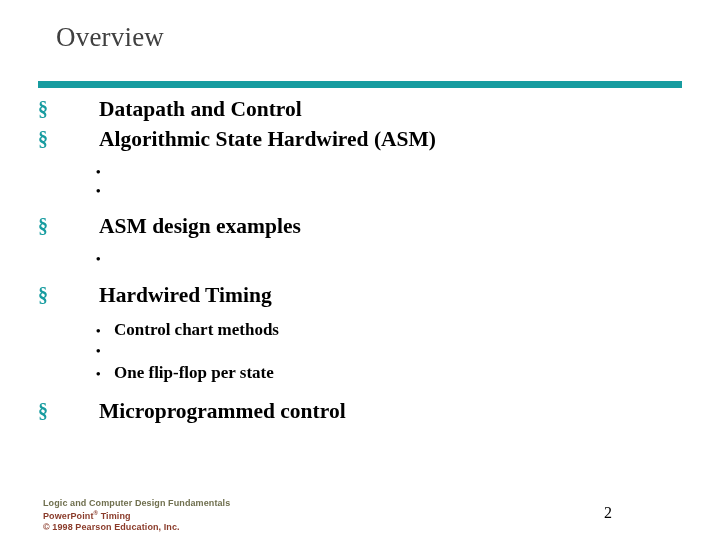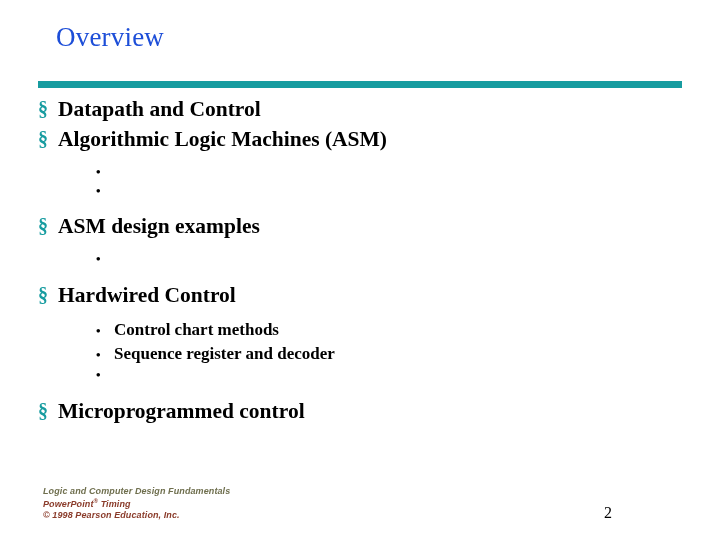--- a/index.html
+++ b/index.html
@@ -19,21 +19,21 @@
     left: 0; top: 0;
     width: 720px;
     height: 540px;
     background: #ffffff;
   }
   .slide-title {
     position: absolute;
     left: 56px;
     top: 22px;
     font-size: 27px;
-    color: #1d4ed8;
+    color: #404040;
     font-family: "Liberation Serif", serif;
     letter-spacing: 0.2px;
   }
   .title-rule {
     position: absolute;
     left: 38px;
     top: 81px;
     width: 644px;
     height: 7px;
     background: #179ca0;
@@ -57,20 +57,21 @@
     width: 20px;
     flex: 0 0 20px;
     font-family: "Liberation Serif", serif;
     color: #179ca0;
     font-weight: bold;
     font-size: 20px;
     text-align: left;
   }
   .l1 .txt {
     flex: 1 1 auto;
+    margin-left: 41px;
   }
   .l2 {
     display: flex;
     align-items: baseline;
     font-size: 17px;
     font-weight: bold;
     color: #000000;
     margin: 0 0 1px 0;
     line-height: 1.37;
     padding-left: 58px;
@@ -83,28 +84,27 @@
     text-align: left;
   }
   .l2 .txt {
     flex: 1 1 auto;
   }
   .gap-sm { height: 7px; }
   .gap-md { height: 12px; }
   .footer-logo {
     position: absolute;
     left: 43px;
-    bottom: 18px;
+    bottom: 6px;
     width: 230px;
     line-height: 1.28;
     color: #6b6b4a;
     font-family: "Liberation Sans", sans-serif;
     font-size: 9px;
     font-weight: bold;
-    font-style: italic;
   }
   .footer-logo .line1 { color: #6f6f4e; letter-spacing: 0.1px; }
   .footer-logo .line2 { color: #8a3b2a; letter-spacing: 0.1px; }
   .footer-logo .line3 { color: #8a3b2a; letter-spacing: 0.1px; }
   .footer-logo sup { font-size: 6px; vertical-align: super; }
   .page-number {
     position: absolute;
     right: 108px;
     bottom: 18px;
     font-size: 16px;
@@ -123,21 +123,21 @@
 
   <div class="body-block">
 
     <div class="l1">
       <span class="bullet">§</span>
       <span class="txt">Datapath and Control</span>
     </div>
 
     <div class="l1">
       <span class="bullet">§</span>
-      <span class="txt">Algorithmic Logic Machines (ASM)</span>
+      <span class="txt">Algorithmic State Hardwired (ASM)</span>
     </div>
 
     <div class="gap-sm"></div>
 
     <div class="l2">
       <span class="bullet">•</span>
     </div>
 
     <div class="l2">
       <span class="bullet">•</span>
@@ -153,37 +153,37 @@
     <div class="gap-sm"></div>
 
     <div class="l2">
       <span class="bullet">•</span>
     </div>
 
     <div class="gap-md"></div>
 
     <div class="l1">
       <span class="bullet">§</span>
-      <span class="txt">Hardwired Control</span>
+      <span class="txt">Hardwired Timing</span>
     </div>
 
     <div class="gap-sm"></div>
 
     <div class="l2">
       <span class="bullet">•</span>
       <span class="txt">Control chart methods</span>
     </div>
 
     <div class="l2">
       <span class="bullet">•</span>
-      <span class="txt">Sequence register and decoder</span>
-    </div>
-
-    <div class="l2">
-      <span class="bullet">•</span>
+    </div>
+
+    <div class="l2">
+      <span class="bullet">•</span>
+      <span class="txt">One flip-flop per state</span>
     </div>
 
     <div class="gap-md"></div>
 
     <div class="l1">
       <span class="bullet">§</span>
       <span class="txt">Microprogrammed control</span>
     </div>
 
   </div>

